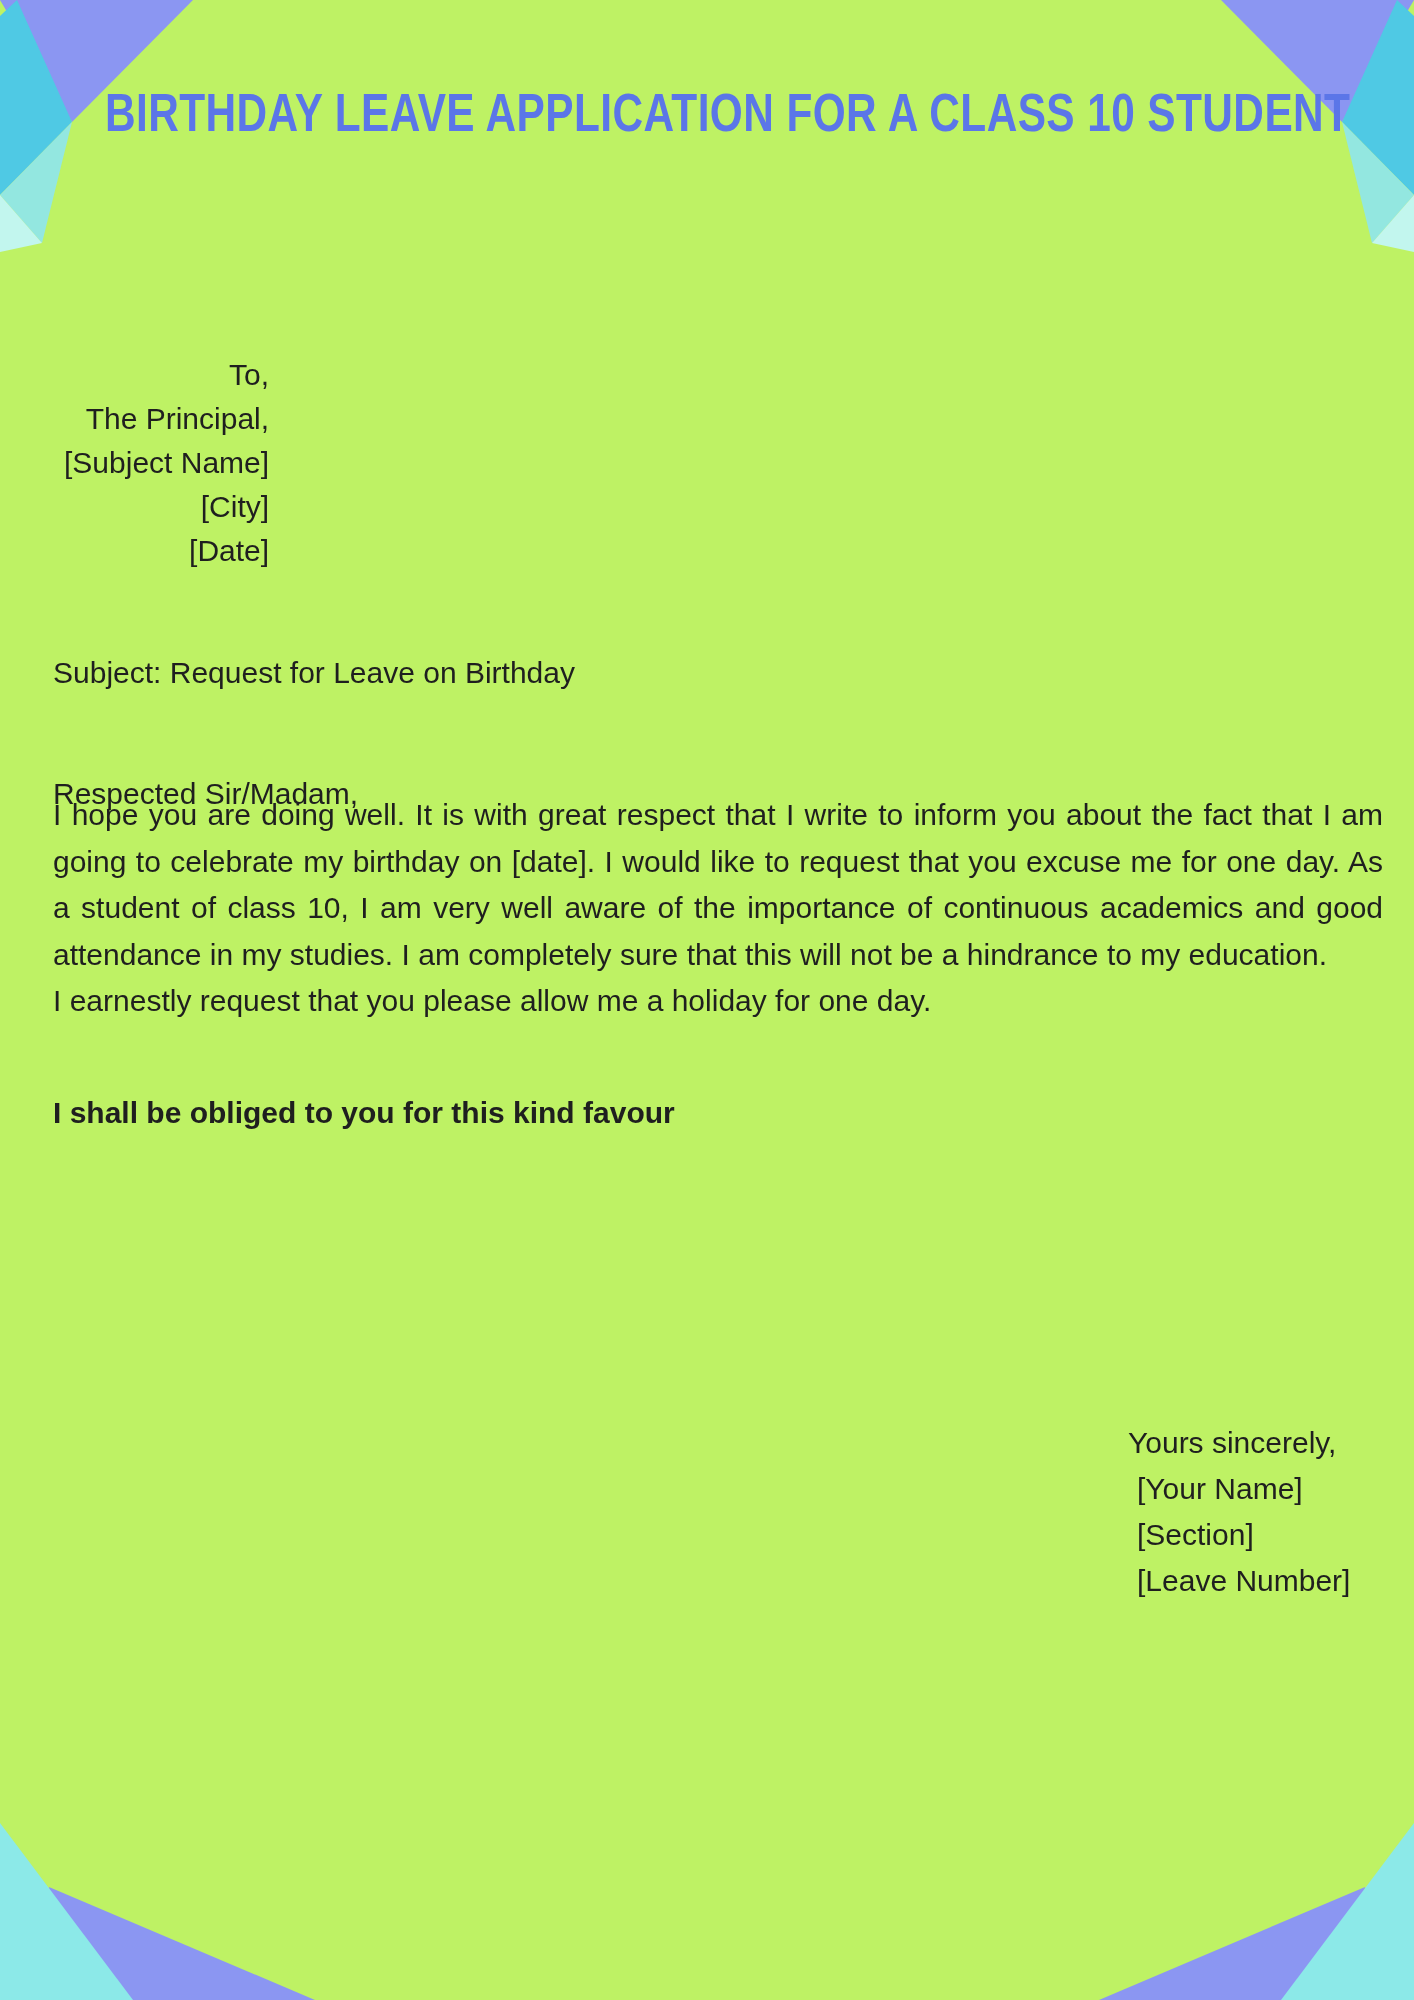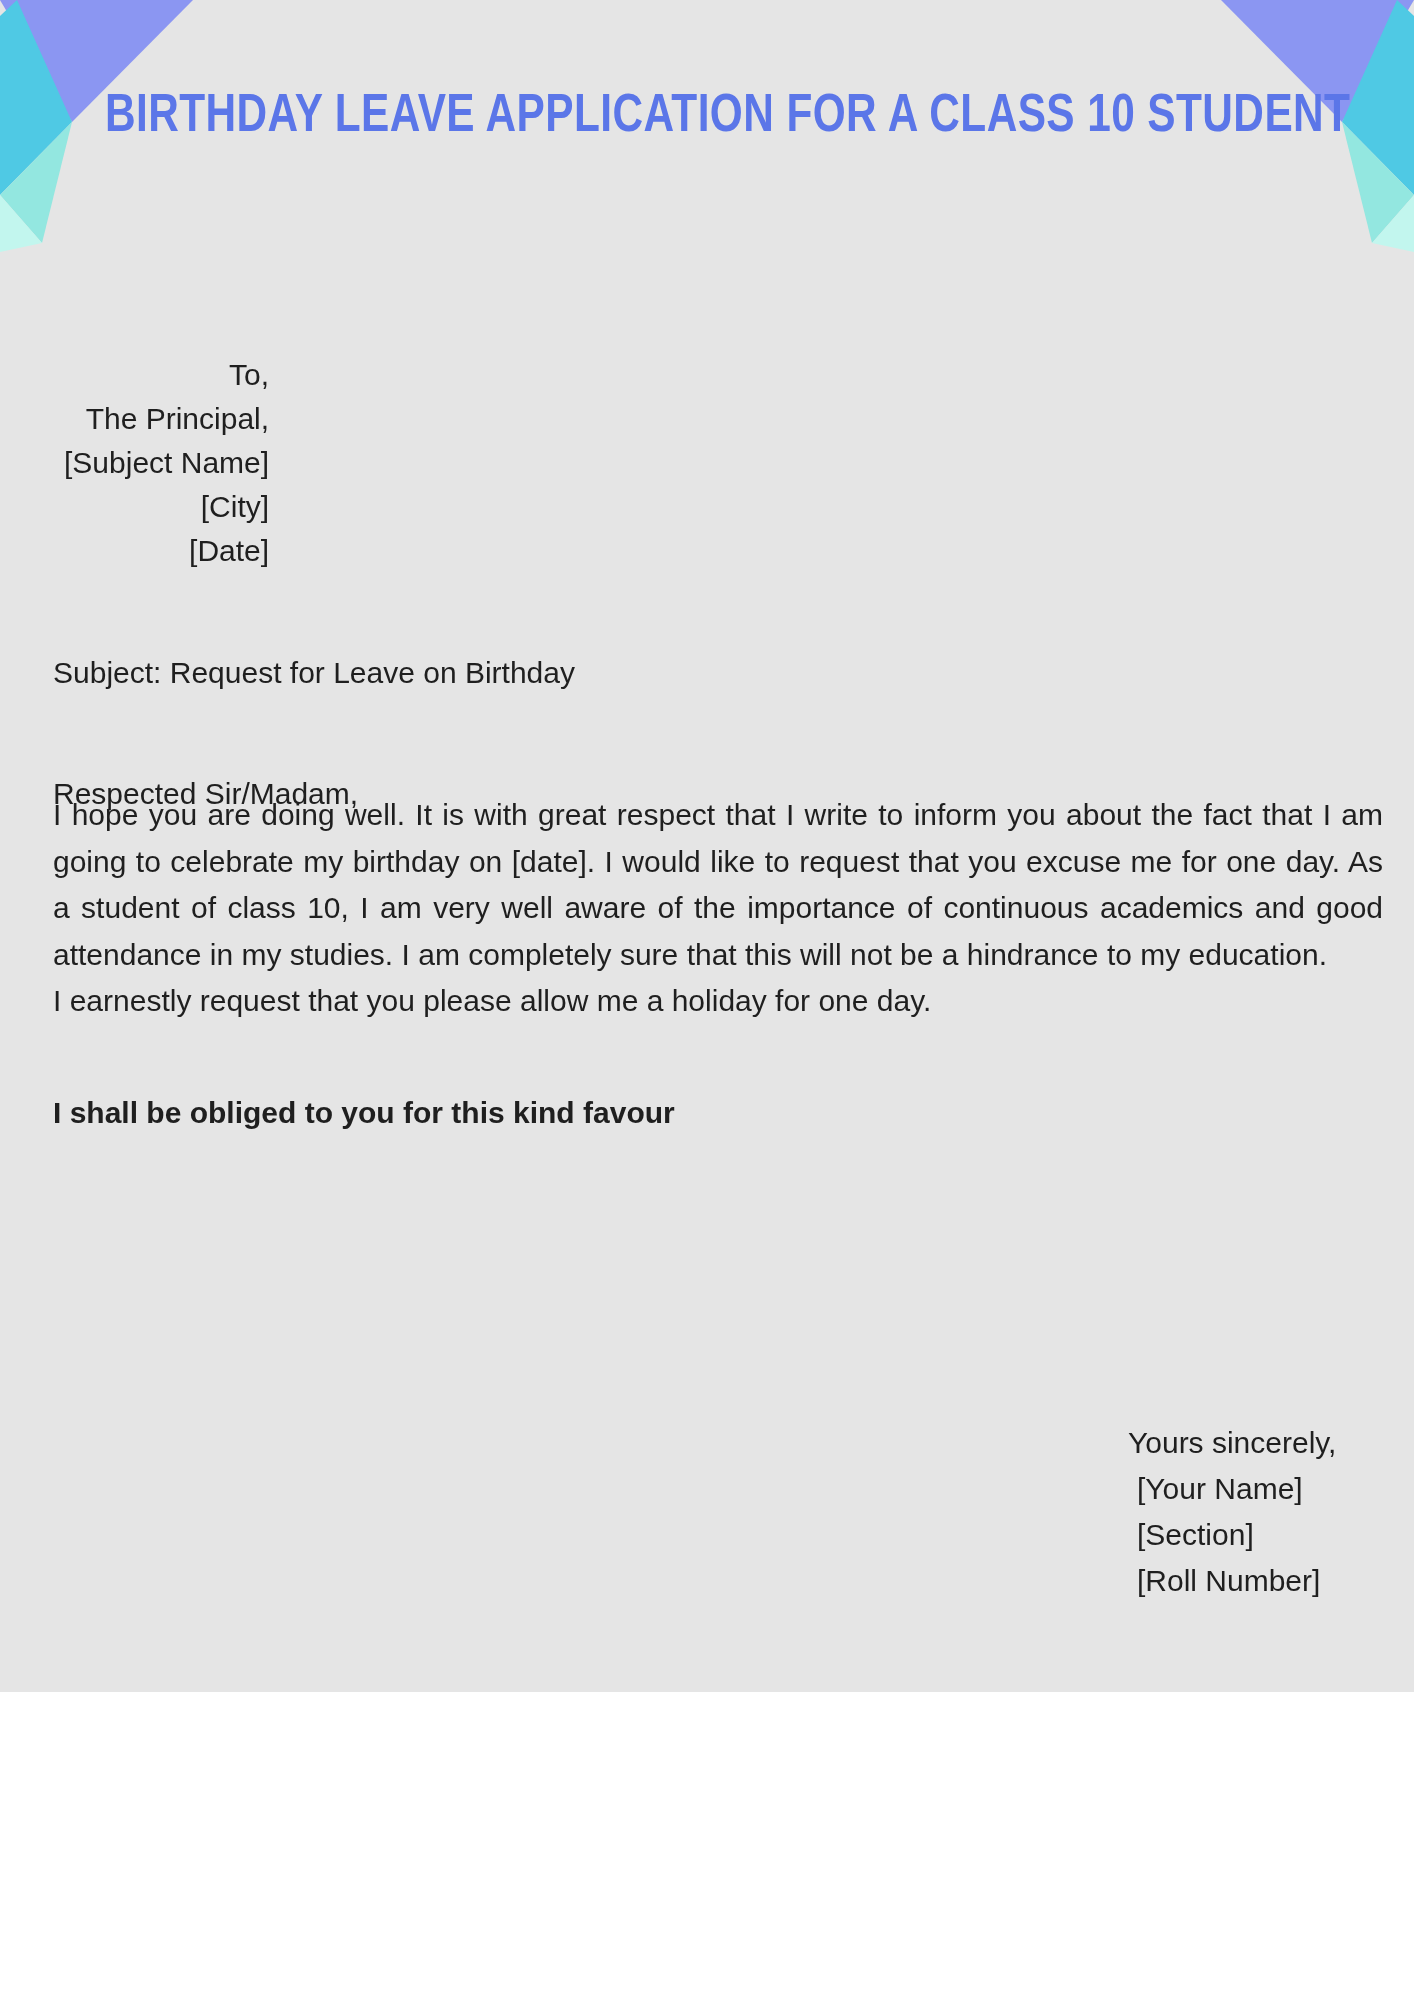--- a/index.html
+++ b/index.html
@@ -1,19 +1,19 @@
 <!DOCTYPE html>
 <html style="--title-blue: #5b76e8; --text-color: #1f1f1f;"><head>
 <meta charset="utf-8">
 <style>
   html,body{margin:0;padding:0;background:#ffffff;}
   .page{
     position:relative;
-    width:1414px;height:1692px;
-    background:#e5e5e5;
+    width:1414px;height:2000px;
+    background:#bef264;
     overflow:hidden;
     font-family:"Liberation Sans","DejaVu Sans",sans-serif;
     color:var(--text-color,#1f1f1f);
   }
   .decor{position:absolute;left:0;top:0;width:1414px;height:2000px;display:block;}
   .title{
     position:absolute;left:105px;top:86px;margin:0;
     font-size:53px;line-height:53px;font-weight:bold;
     letter-spacing:0.5px;white-space:nowrap;
     color:var(--title-blue,#5b76e8);
@@ -74,16 +74,16 @@
     <span>I hope you are doing well. It is with great respect that I write to inform you about the fact that I am going to celebrate my birthday on [date]. I would like to request that you excuse me for one day. As a student of class 10, I am very well aware of the importance of continuous academics and good attendance in my studies. I am completely sure that this will not be a hindrance to my education.</span><br>
     <span>I earnestly request that you please allow me a holiday for one day.</span>
   </div>
 
   <div class="txt gratitude">I shall be obliged to you for this kind favour</div>
 
   <div class="txt closing">
     <div>Yours sincerely,</div>
     <div class="ind">[Your Name]</div>
     <div class="ind">[Section]</div>
-    <div class="ind">[Roll Number]</div>
+    <div class="ind">[Leave Number]</div>
   </div>
 
 </div>
 
 </body></html>

